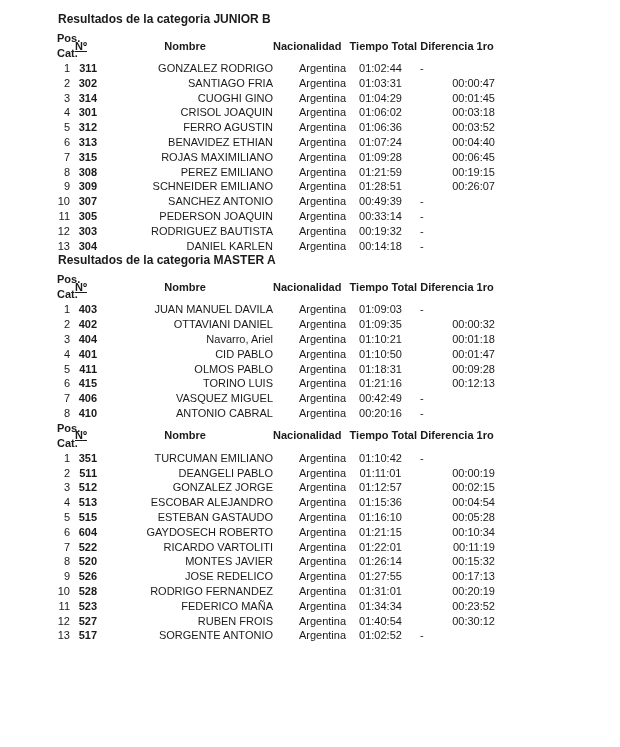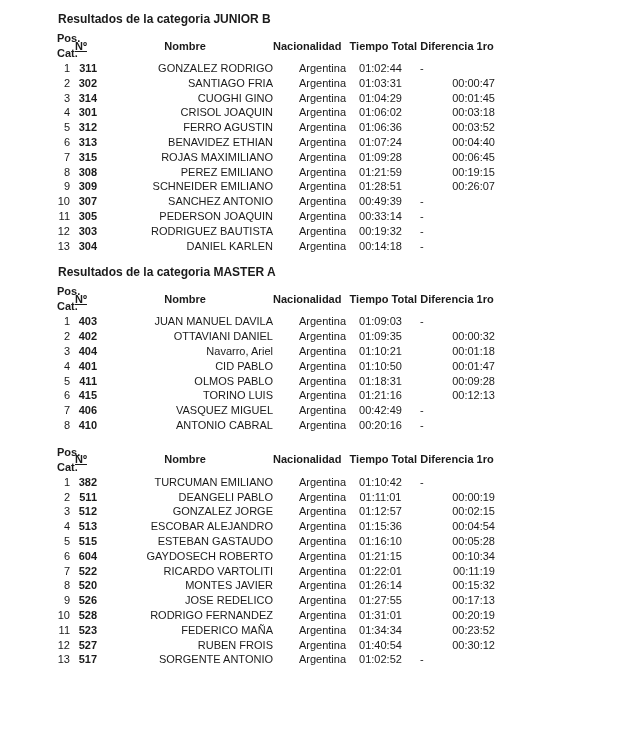--- a/index.html
+++ b/index.html
@@ -12,21 +12,21 @@
     height: 747px;
     color: #1b1b1b;
     font-family: "Liberation Sans", sans-serif;
     font-size: 11px;
     overflow: hidden;
   }
   .doc {
     padding: 12px 0 0 55px;
   }
   .section + .section {
-    margin-top: 12px;
+    margin-top: 0;
   }
   .section-title {
     font-size: 12px;
     font-weight: bold;
     line-height: 15px;
     margin: 0 0 4px 3px;
     white-space: nowrap;
   }
   table.results {
     border-collapse: collapse;
@@ -339,21 +339,21 @@
           <th class="h-nro">Nº</th>
           <th class="h-nombre">Nombre</th>
           <th class="h-nac">Nacionalidad</th>
           <th class="h-tiempo">Tiempo Total</th>
           <th class="h-diff">Diferencia 1ro</th>
         </tr>
       </thead>
       <tbody>
   <tr>
     <td class="d-pos">1</td>
-    <td class="d-nro">382</td>
+    <td class="d-nro">351</td>
     <td class="d-nombre">TURCUMAN EMILIANO</td>
     <td class="d-nac">Argentina</td>
     <td class="d-tiempo">01:10:42</td>
     <td class="d-diff dash">-</td>
   </tr>
 
   <tr>
     <td class="d-pos">2</td>
     <td class="d-nro">511</td>
     <td class="d-nombre">DEANGELI PABLO</td>

